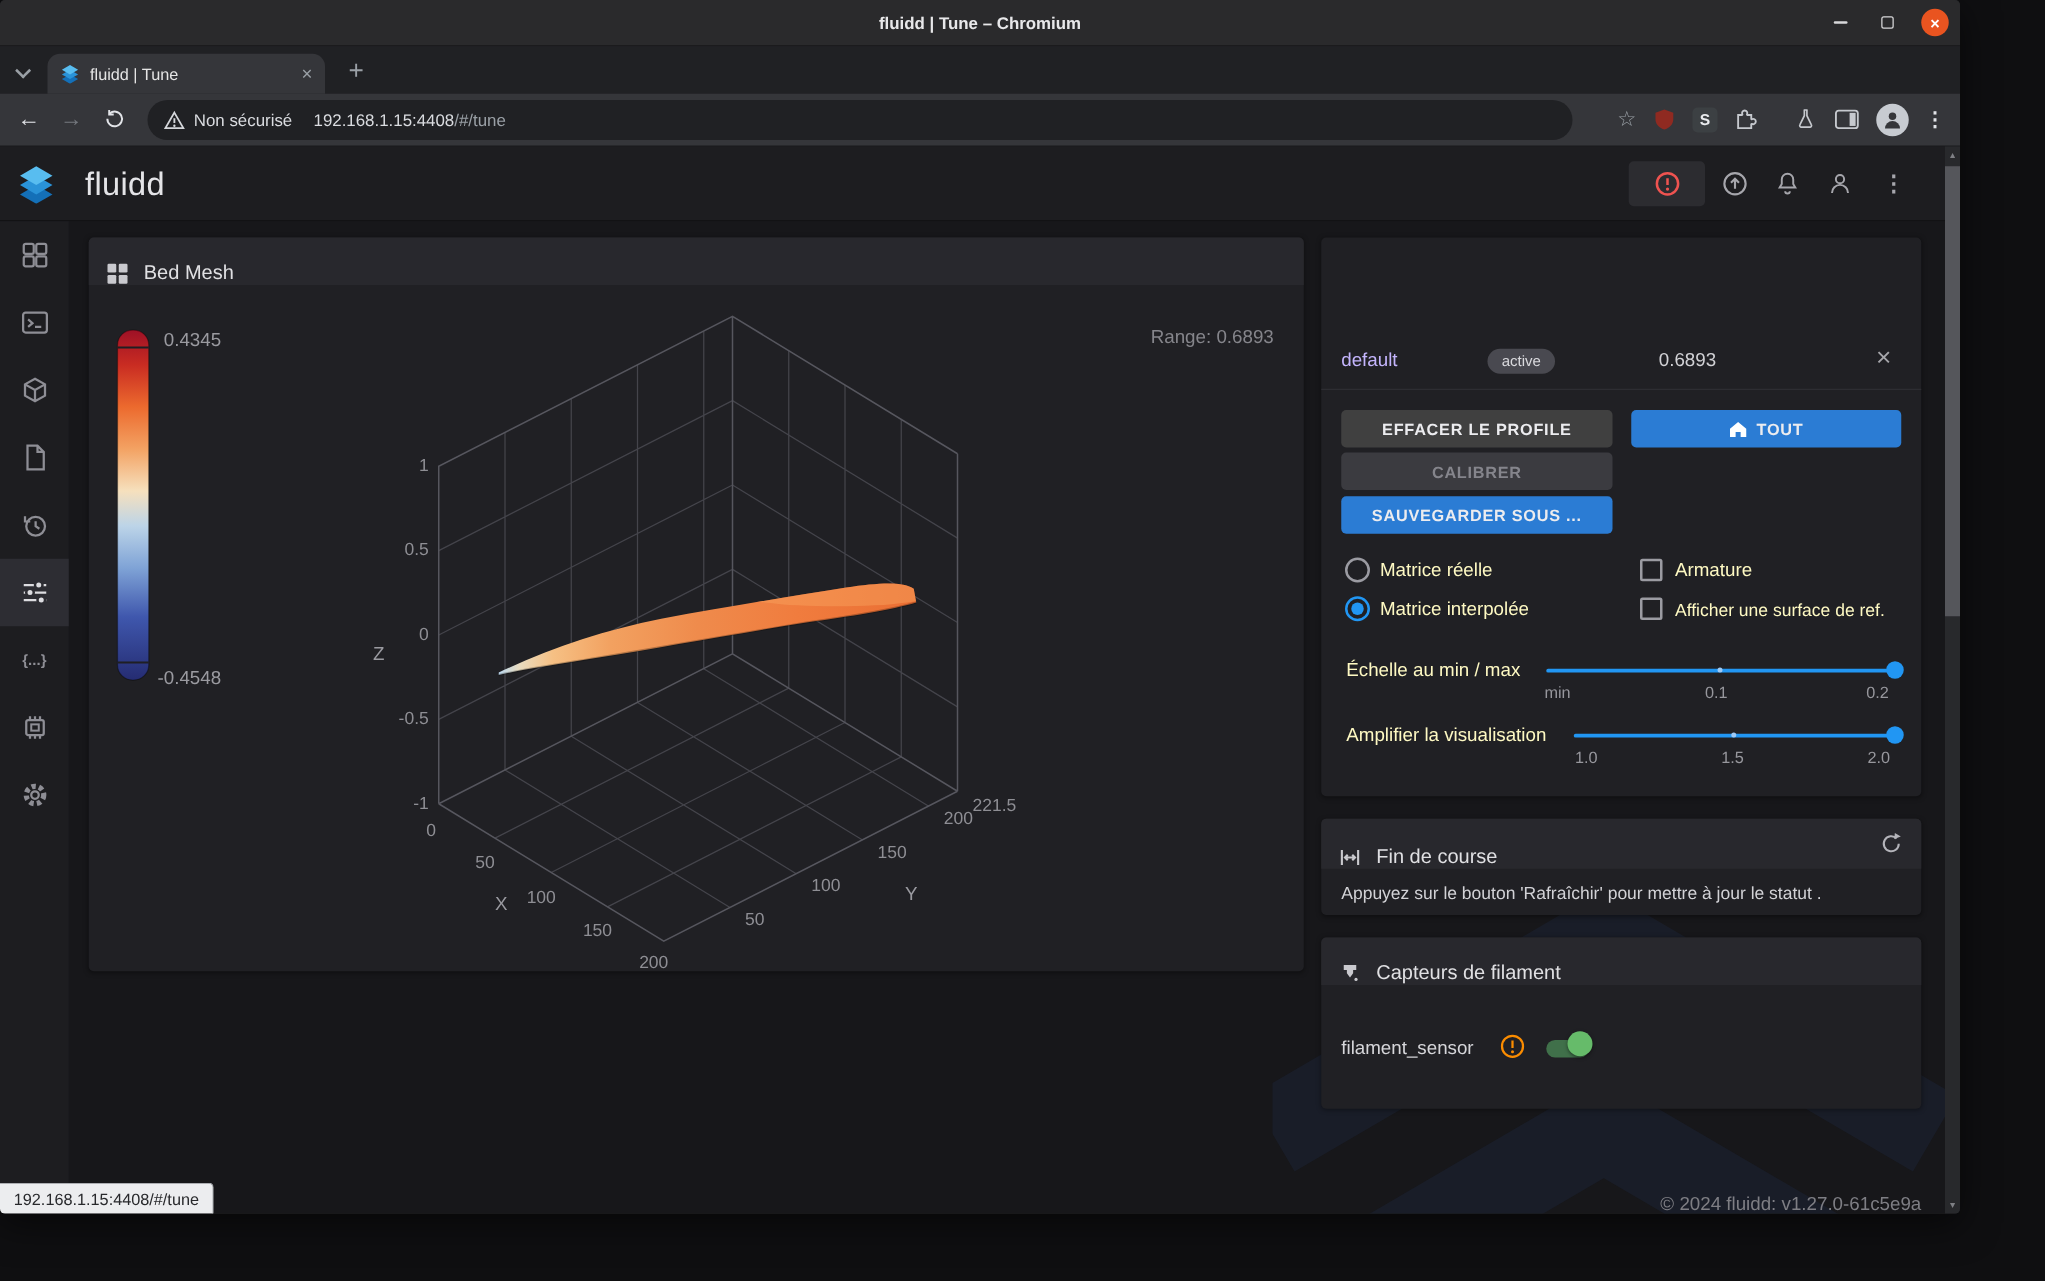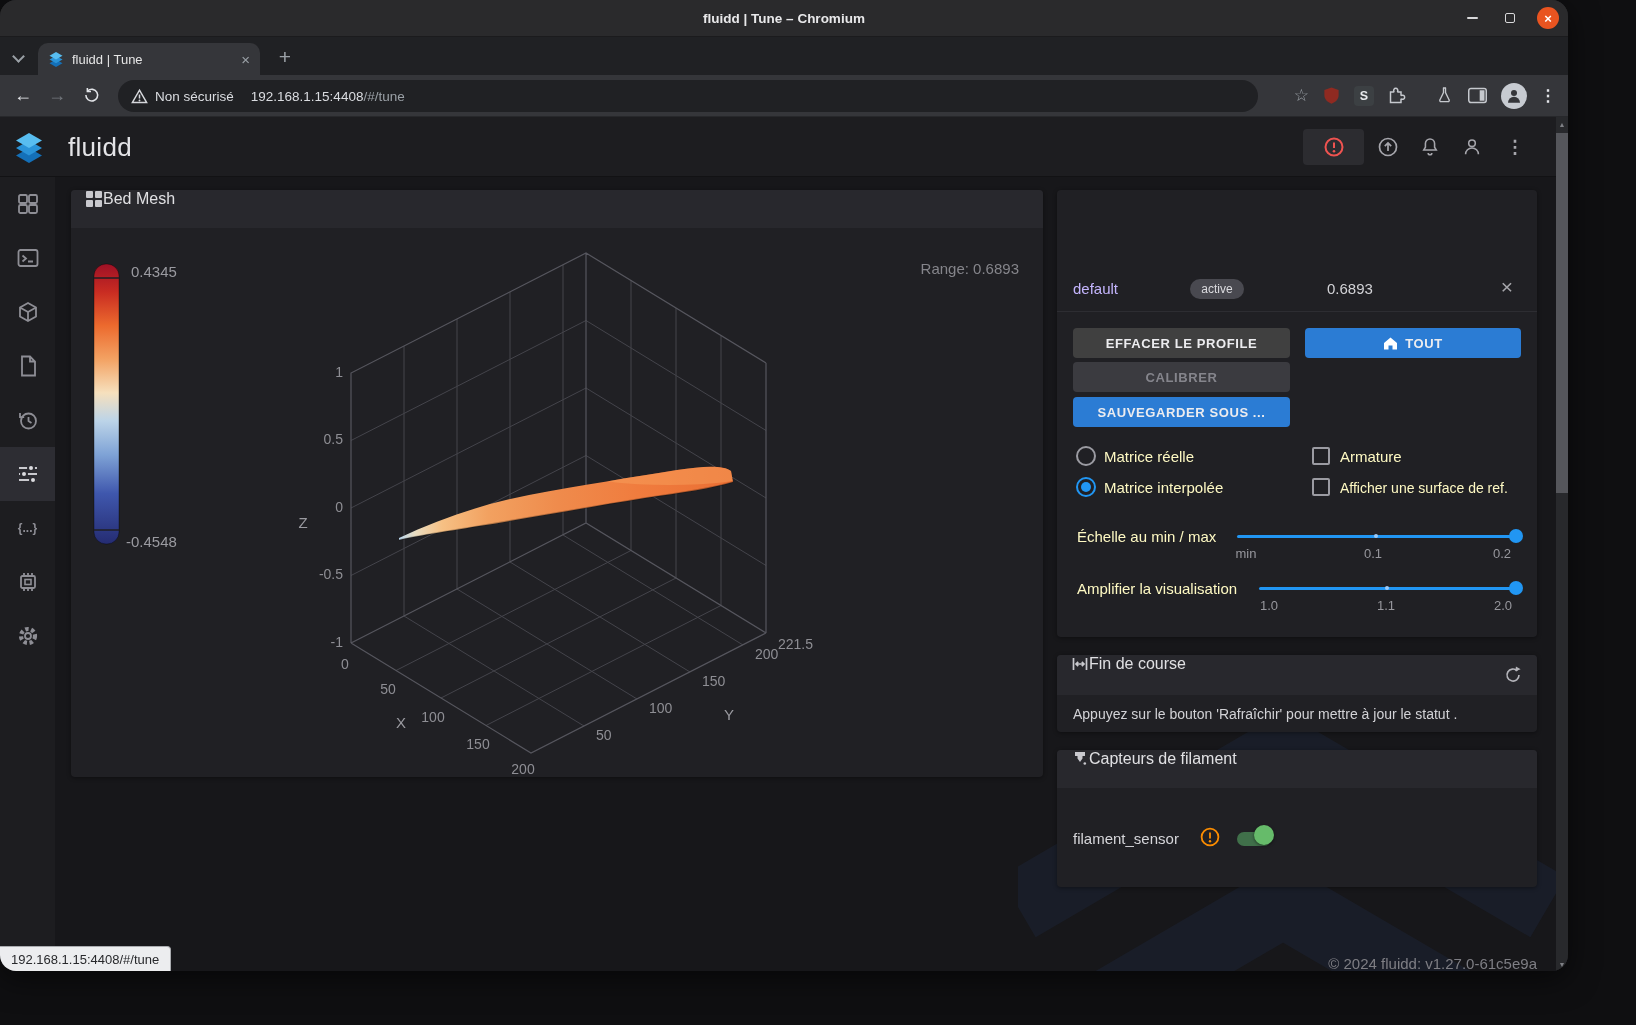--- a/index.html
+++ b/index.html
@@ -1,19 +1,19 @@
 <!DOCTYPE html>
 <html><head>
 <meta charset="utf-8">
 <style>
   *{margin:0;padding:0;box-sizing:border-box}
   html,body{width:1636px;height:1025px}
   body{background:#0f0f11;font-family:"Liberation Sans",sans-serif;overflow:hidden;position:relative}
   svg{display:block}
-  .window{position:absolute;left:0;top:0;width:1568px;height:971px;border-radius:16px;overflow:hidden;background:#202124;box-shadow:0 8px 30px rgba(0,0,0,.55)}
+  .window{position:absolute;left:0;top:0;width:1568px;height:971px;border-radius:4px;overflow:hidden;background:#202124;box-shadow:0 8px 30px rgba(0,0,0,.55)}
 
   
   .titlebar{height:37px;background:#2a2a2c;border-bottom:1px solid #1b1b1d;display:flex;align-items:center;justify-content:center;position:relative}
   .win-title{font-size:13.5px;font-weight:bold;color:#e8e8ea}
   .win-controls{position:absolute;right:9px;top:0;height:100%;display:flex;align-items:center;gap:16px}
   .wc-btn{width:22px;height:22px;border-radius:50%;display:flex;align-items:center;justify-content:center}
   .wc-min-glyph{width:11px;height:2px;background:#d8d8da;border-radius:1px}
   .wc-max-glyph{width:10px;height:10px;border:1.6px solid #d8d8da;border-radius:2px}
   .wc-close{background:#e95420;color:#fff;font-size:13px;line-height:1;font-weight:bold}
 
@@ -49,21 +49,21 @@
   .estop{position:absolute;left:1303px;top:12px;width:61px;height:36px;background:#2c2c30;border-radius:4px;display:flex;align-items:center;justify-content:center}
   .appbar-icon{position:absolute;top:18px;width:24px;height:24px;color:#a6a6ac;display:flex;align-items:center;justify-content:center}
   .abdots{font-size:18px;font-weight:bold;color:#a6a6ac}
 
   .sidebar{position:absolute;left:0;top:60px;width:55px;height:794px;background:#1d1d20;z-index:3}
   .side-item{width:55px;height:54px;display:flex;align-items:center;justify-content:center;color:#8e8e95}
   .side-item.active{background:#2d2d33;color:#dcdce0}
   .braces{font-size:12px;font-weight:bold}
 
   .card{position:absolute;background:#202024;border-radius:4px;box-shadow:0 1px 4px rgba(0,0,0,.4);z-index:2}
-  .card-header{height:38px;background:#28282d;border-radius:4px 4px 0 0;display:flex;align-items:flex-start;padding:0 14px;gap:0;position:relative}
+  .card-header{height:38px;background:#28282d;border-radius:4px 4px 0 0;display:flex;align-items:flex-end;padding:0 14px;gap:12px;position:relative}
   .card-title{font-size:16px;color:#e0e0e3;font-weight:500}
   .hicon{color:#c9c9ce;display:flex}
   .bedmesh-card{left:71px;top:73px;width:972px;height:587px}
   .plotwrap{position:absolute;left:0;top:38px;width:972px;height:549px}
   .plot text{font-family:"Liberation Sans",sans-serif}
   .tick{fill:#8e8e94;font-size:14px}
   .axt{fill:#9a9aa0;font-size:15px}
   .cbl{fill:#9a9aa0;font-size:15px}
   .rng{fill:#85858b;font-size:15px}
 
@@ -419,21 +419,21 @@
       <span class="thumb" style="left:452px;top:339px"></span>
       <span class="tick-label" style="left:167px;top:356px">min</span>
       <span class="tick-label" style="left:294px;top:356px">0.1</span>
       <span class="tick-label" style="left:423px;top:356px">0.2</span>
 
       <span class="ctl-label" style="left:20px;top:390px">Amplifier la visualisation</span>
       <span class="track" style="left:202px;top:397px;width:257px"></span>
       <span class="midtick" style="left:328px;top:396px"></span>
       <span class="thumb" style="left:452px;top:391px"></span>
       <span class="tick-label" style="left:190px;top:408px">1.0</span>
-      <span class="tick-label" style="left:307px;top:408px">1.1</span>
+      <span class="tick-label" style="left:307px;top:408px">1.5</span>
       <span class="tick-label" style="left:424px;top:408px">2.0</span>
     </div>
 
     <div class="card endstop-card">
       <div class="card-header">
         <span class="hicon">
           <svg width="18" height="18" viewBox="0 0 18 18">
               <g stroke="currentColor" stroke-width="1.7" fill="none">
                 <path d="M2.5,3 V15 M15.5,3 V15 M5,9 H13 M7.2,6.8 L5,9 l2.2,2.2 M10.8,6.8 L13,9 l-2.2,2.2"></path>
               </g>

